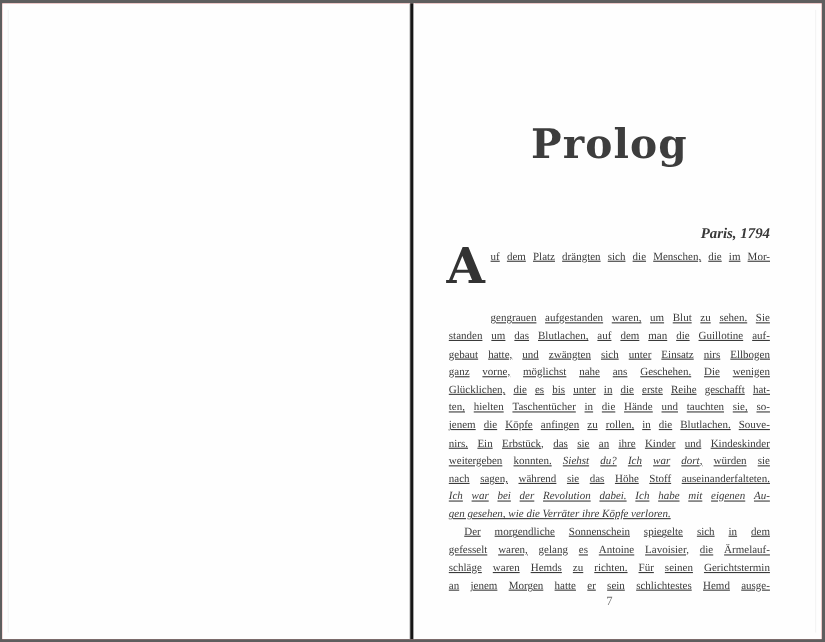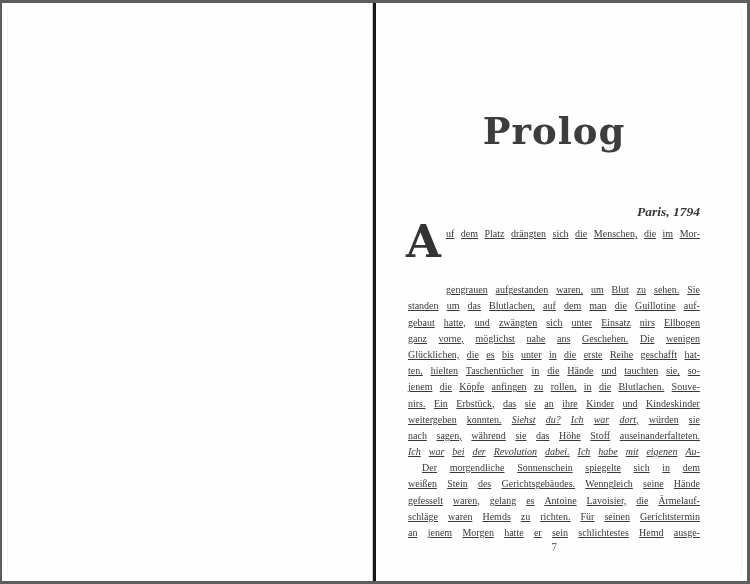--- a/index.html
+++ b/index.html
@@ -247,37 +247,29 @@
             <span class="word"><span class="it">bei</span></span>
             <span class="word"><span class="it">der</span></span>
             <span class="word"><span class="it">Revolution</span></span>
             <span class="word"><span class="it">dabei.</span></span>
             <span class="word"><span class="it">Ich</span></span>
             <span class="word"><span class="it">habe</span></span>
             <span class="word"><span class="it">mit</span></span>
             <span class="word"><span class="it">eigenen</span></span>
             <span class="word"><span class="it">Au-</span></span>
           </div>
+          <div class="line"><span class="it">gen gesehen, wie die Verräter ihre Köpfe verloren.</span></div>
           <div class="line just" style="padding-left: 14px;">
             <span class="word"><span>Der</span></span>
             <span class="word"><span>morgendliche</span></span>
             <span class="word"><span>Sonnenschein</span></span>
             <span class="word"><span>spiegelte</span></span>
             <span class="word"><span>sich</span></span>
             <span class="word"><span>in</span></span>
             <span class="word"><span>dem</span></span>
-          </div>
-          <div class="line just">
-            <span class="word"><span>weißen</span></span>
-            <span class="word"><span>Stein</span></span>
-            <span class="word"><span>des</span></span>
-            <span class="word"><span>Gerichtsgebäudes.</span></span>
-            <span class="word"><span>Wenngleich</span></span>
-            <span class="word"><span>seine</span></span>
-            <span class="word"><span>Hände</span></span>
           </div>
           <div class="line just">
             <span class="word"><span>gefesselt</span></span>
             <span class="word"><span>waren,</span></span>
             <span class="word"><span>gelang</span></span>
             <span class="word"><span>es</span></span>
             <span class="word"><span>Antoine</span></span>
             <span class="word"><span>Lavoisier,</span></span>
             <span class="word"><span>die</span></span>
             <span class="word"><span>Ärmelauf-</span></span>

